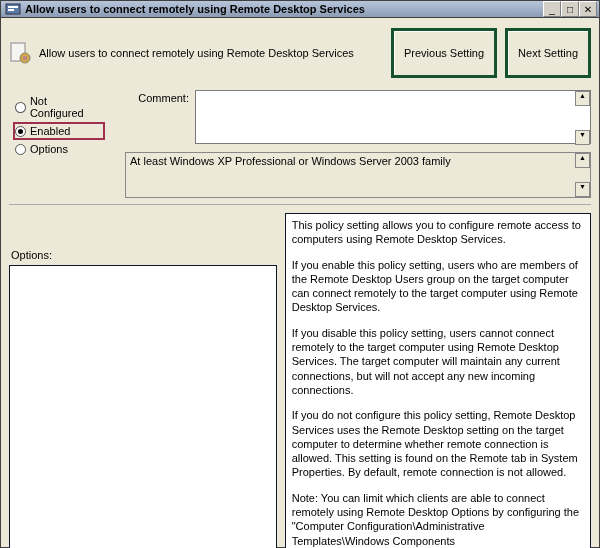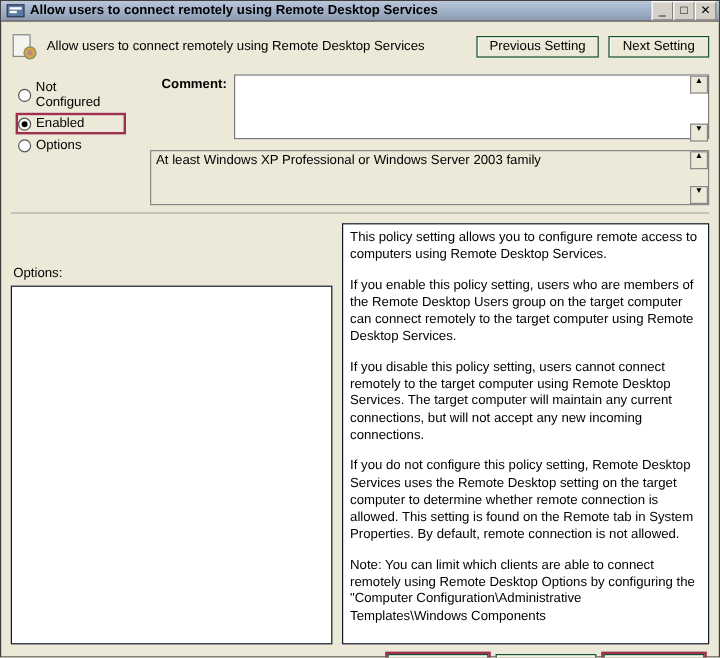--- a/index.html
+++ b/index.html
@@ -7,31 +7,31 @@
 .window { width: 600px; height: 548px; border: 1px solid #404040; background: #ece9d8; display: flex; flex-direction: column; }
 .titlebar { height: 22px; background: linear-gradient(#b8c6db, #8a9bb3); display: flex; align-items: center; padding: 0 2px 0 4px; border-bottom: 1px solid #404040; }
 .titlebar-icon { width: 16px; height: 16px; margin-right: 4px; flex-shrink: 0; }
 .titlebar-text { font-weight: bold; color: #000; flex: 1; white-space: nowrap; overflow: hidden; }
 .titlebar-btns { display: flex; gap: 0; }
 .titlebar-btn { width: 18px; height: 16px; background: #d4d0c8; border: 1px solid #808080; border-top-color: #fff; border-left-color: #fff; display: flex; align-items: center; justify-content: center; font-size: 10px; font-family: sans-serif; }
 .content { flex: 1; display: flex; flex-direction: column; padding: 6px 8px 6px 8px; }
 .top-row { display: flex; align-items: center; gap: 8px; padding: 4px 0; }
 .policy-icon { width: 22px; height: 22px; flex-shrink: 0; }
 .policy-title { flex: 1; }
-.btn { background: #ece9d8; border: 1px solid #14532d; padding: 2px 10px; min-width: 84px; text-align: center; cursor: default; box-shadow: inset 1px 1px 0 #fff; }
+.btn { background: #ece9d8; border: 3px solid #14532d; padding: 16px 10px; min-width: 84px; text-align: center; cursor: default; box-shadow: inset 1px 1px 0 #fff; }
 .highlight { outline: 2px solid #a03050; outline-offset: 0; }
 .config-row { display: flex; padding: 8px 0 2px 4px; gap: 8px; }
 .radios { width: 92px; padding-top: 2px; }
 .radio-item { display: flex; align-items: center; gap: 4px; padding: 3px 2px; }
 .radio-item.hl { border: 2px solid #a03050; padding: 1px 0; }
 .radio { width: 11px; height: 11px; border-radius: 50%; border: 1px solid #555; background: #fff; display: flex; align-items: center; justify-content: center; }
 .radio.on::after { content: ""; width: 5px; height: 5px; border-radius: 50%; background: #000; }
 .fields { flex: 1; display: flex; flex-direction: column; gap: 6px; }
 .field-row { display: flex; gap: 6px; }
-.field-label { width: 76px; text-align: right; padding-top: 2px; font-weight: bold; }
+.field-label { width: 76px; text-align: right; padding-top: 2px; }
 .comment-box { flex: 1; height: 54px; background: #fff; border: 1px solid #7a7a7a; resize: none; }
 .supported-box { flex: 1; height: 46px; background: #ece9d8; border: 1px solid #888; padding: 2px 4px; position: relative; margin-left: 12px; }
 .spin { position: absolute; right: 1px; width: 15px; display: flex; flex-direction: column; }
 .spin-btn { width: 15px; height: 15px; background: #ece9d8; border: 1px solid #888; font-size: 7px; line-height: 1; text-align: center; }
 .lower { display: flex; gap: 8px; flex: 1; margin-top: 8px; min-height: 0; }
 .col { display: flex; flex-direction: column; flex: 1; min-height: 0; }
 .col-left { flex: 0 0 46%; }
 .col-label { padding: 0 0 4px 2px; margin-top: 36px; }
 .panel { flex: 1; background: #fff; border: 1px solid #0f172a; overflow: auto; padding: 4px 6px; }
 .panel p { margin-bottom: 11px; line-height: 1.3; }

